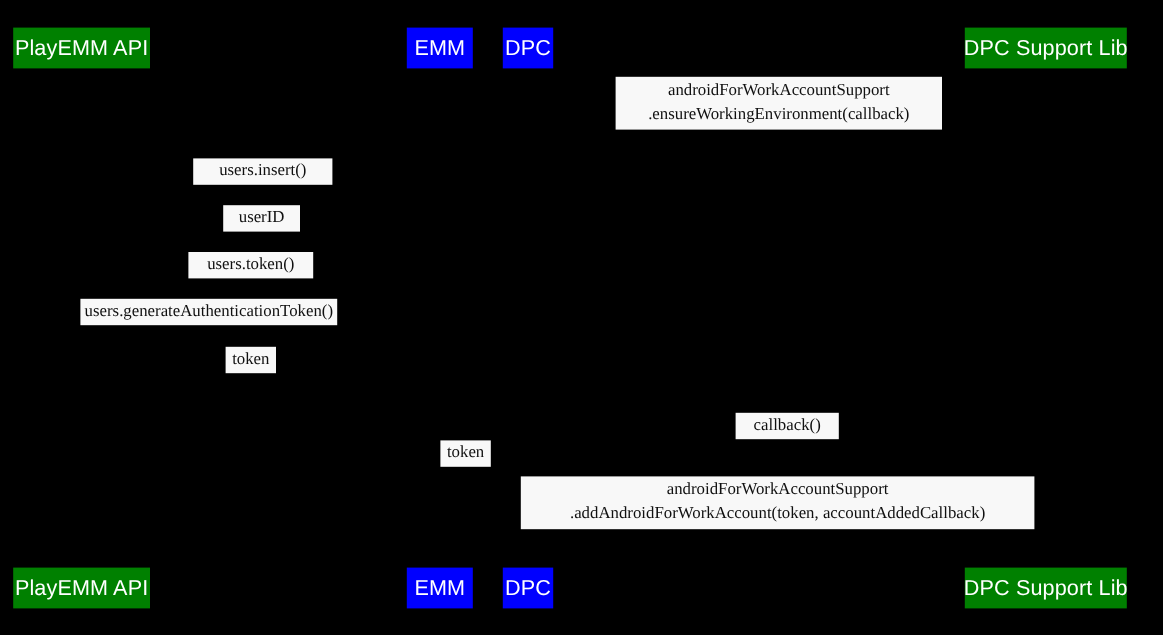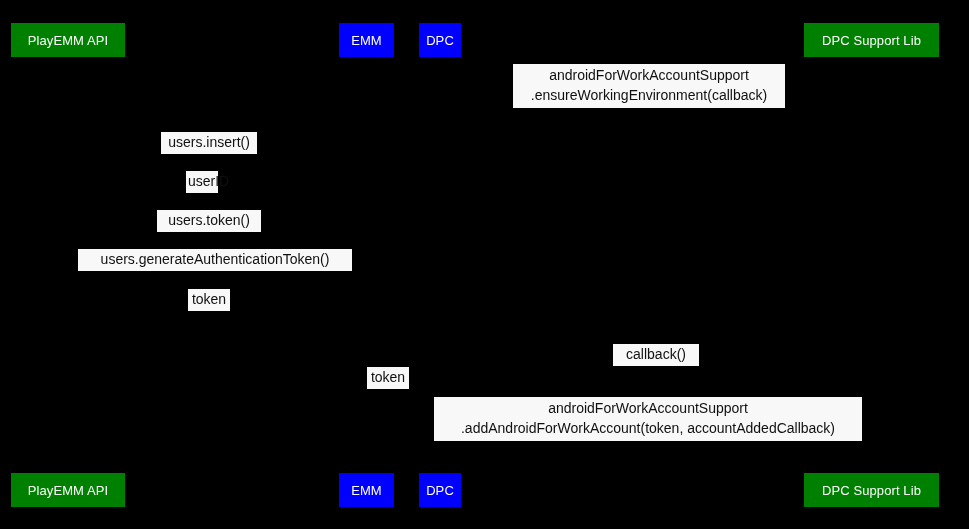--- a/index.html
+++ b/index.html
@@ -19,21 +19,21 @@
     overflow: hidden;
   }
   
   .actor-box {
     position: absolute;
     box-sizing: border-box;
     display: flex;
     align-items: center;
     justify-content: center;
     color: #ffffff;
-    font-size: 13px;
+    font-size: 18px;
     line-height: 1;
     letter-spacing: 0.1px;
     white-space: nowrap;
     padding: 0 10px;
     border: 1px solid rgba(0,0,0,0.0);
   }
   .actor-green { background: #008000; }
   .actor-blue  { background: #0000ff; margin-left: 15px; }
 
   
@@ -65,20 +65,21 @@
     padding: 1px 2px 2px 2px;
   }
   .msg-label.two-line {
     white-space: normal;
     line-height: 19.5px;
     padding: 2px 3px 3px 3px;
   }
   .msg-label .l1,
   .msg-label .l2 {
     display: block;
+    font-family: Liberation Serif, serif;
   }
 </style>
 </head>
 <body>
 
 <div id="diagram">
 
   <div class="lifeline" style="left:68px;"></div>
   <div class="lifeline" style="left:351px;"></div>
   <div class="lifeline" style="left:425px;"></div>
@@ -108,33 +109,33 @@
 
   <div class="actor-box actor-green" style="left:804px; top:23px; width:135px; height:34px;">
     <span>DPC Support Lib</span>
   </div>
 
   <div class="msg-label two-line" style="left:513px; top:64px; width:272px;">
     <span class="l1">androidForWorkAccountSupport</span>
     <span class="l2">.ensureWorkingEnvironment(callback)</span>
   </div>
 
-  <div class="msg-label" style="left:161px; top:132px; width:96px;">
+  <div class="msg-label" style="left:161px; top:132px; width:116px;">
     <span class="l1">users.insert()</span>
   </div>
 
-  <div class="msg-label" style="left:186px; top:171px; width:32px;">
+  <div class="msg-label" style="left:186px; top:171px; width:64px;">
     <span class="l1">userID</span>
   </div>
 
   <div class="msg-label" style="left:157px; top:210px; width:104px;">
     <span class="l1">users.token()</span>
   </div>
 
-  <div class="msg-label" style="left:78px; top:249px; width:274px;">
+  <div class="msg-label" style="left:67px; top:249px; width:214px;">
     <span class="l1">users.generateAuthenticationToken()</span>
   </div>
 
   <div class="msg-label" style="left:188px; top:289px; width:42px;">
     <span class="l1">token</span>
   </div>
 
   <div class="msg-label" style="left:613px; top:344px; width:86px;">
     <span class="l1">callback()</span>
   </div>

